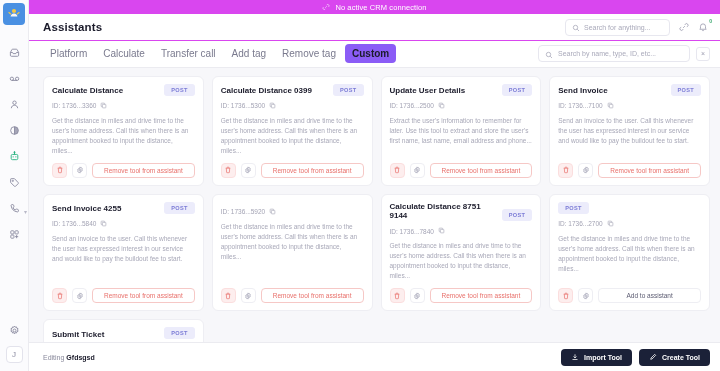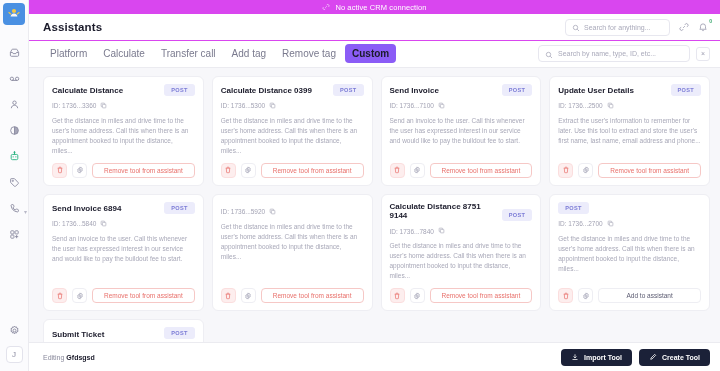--- a/index.html
+++ b/index.html
@@ -371,20 +371,50 @@
                 <svg width="8" height="8" viewBox="0 0 16 16" fill="none" stroke="currentColor" stroke-width="1.3">
                   <circle cx="8" cy="8" r="2"></circle>
                   <path d="M8 1.8l.9 1.5 1.8-.4.5 1.8 1.7.6-.8 1.7.8 1.7-1.7.6-.5 1.8-1.8-.4L8 14.2l-.9-1.5-1.8.4-.5-1.8-1.7-.6.8-1.7-.8-1.7 1.7-.6.5-1.8 1.8.4z"></path>
                 </svg>
               </div>
               <div class="act-main remove">Remove tool from assistant</div>
             </div>
           </div>
           <div class="card">
             <div class="card-head">
+              <div class="card-title">Update User Details</div>
+              <div class="method">POST</div>
+            </div>
+            <div class="card-id">
+              <span>ID: 1736...2500</span>
+              <span><svg width="7" height="7" viewBox="0 0 16 16" fill="none" stroke="currentColor" stroke-width="1.4">
+                  <rect x="5.4" y="5.4" width="8" height="8" rx="1.2"></rect>
+                  <path d="M10.6 5.4V3.8a1.2 1.2 0 0 0-1.2-1.2H3.8a1.2 1.2 0 0 0-1.2 1.2v5.6a1.2 1.2 0 0 0 1.2 1.2h1.6"></path>
+                </svg></span>
+            </div>
+            <div class="card-desc">Extract the user's information to remember for later. Use this tool to extract and store the user's first name, last name, email address and phone...</div>
+            <div class="card-actions">
+              <div class="act-sq danger">
+                <svg width="8" height="8" viewBox="0 0 16 16" fill="none" stroke="currentColor" stroke-width="1.4">
+                  <path d="M3.4 4.4h9.2"></path>
+                  <path d="M6.4 4.4V3a.8.8 0 0 1 .8-.8h1.6a.8.8 0 0 1 .8.8v1.4"></path>
+                  <path d="M4.6 4.4l.6 8.2c0 .5.4.8.9.8h3.8c.5 0 .9-.3.9-.8l.6-8.2"></path>
+                </svg>
+              </div>
+              <div class="act-sq">
+                <svg width="8" height="8" viewBox="0 0 16 16" fill="none" stroke="currentColor" stroke-width="1.3">
+                  <circle cx="8" cy="8" r="2"></circle>
+                  <path d="M8 1.8l.9 1.5 1.8-.4.5 1.8 1.7.6-.8 1.7.8 1.7-1.7.6-.5 1.8-1.8-.4L8 14.2l-.9-1.5-1.8.4-.5-1.8-1.7-.6.8-1.7-.8-1.7 1.7-.6.5-1.8 1.8.4z"></path>
+                </svg>
+              </div>
+              <div class="act-main remove">Remove tool from assistant</div>
+            </div>
+          </div>
+          <div class="card">
+            <div class="card-head">
               <div class="card-title">Send Invoice</div>
               <div class="method">POST</div>
             </div>
             <div class="card-id">
               <span>ID: 1736...7100</span>
               <span><svg width="7" height="7" viewBox="0 0 16 16" fill="none" stroke="currentColor" stroke-width="1.4">
                   <rect x="5.4" y="5.4" width="8" height="8" rx="1.2"></rect>
                   <path d="M10.6 5.4V3.8a1.2 1.2 0 0 0-1.2-1.2H3.8a1.2 1.2 0 0 0-1.2 1.2v5.6a1.2 1.2 0 0 0 1.2 1.2h1.6"></path>
                 </svg></span>
             </div>
@@ -401,51 +431,21 @@
                 <svg width="8" height="8" viewBox="0 0 16 16" fill="none" stroke="currentColor" stroke-width="1.3">
                   <circle cx="8" cy="8" r="2"></circle>
                   <path d="M8 1.8l.9 1.5 1.8-.4.5 1.8 1.7.6-.8 1.7.8 1.7-1.7.6-.5 1.8-1.8-.4L8 14.2l-.9-1.5-1.8.4-.5-1.8-1.7-.6.8-1.7-.8-1.7 1.7-.6.5-1.8 1.8.4z"></path>
                 </svg>
               </div>
               <div class="act-main remove">Remove tool from assistant</div>
             </div>
           </div>
           <div class="card">
             <div class="card-head">
-              <div class="card-title">Update User Details</div>
-              <div class="method">POST</div>
-            </div>
-            <div class="card-id">
-              <span>ID: 1736...2500</span>
-              <span><svg width="7" height="7" viewBox="0 0 16 16" fill="none" stroke="currentColor" stroke-width="1.4">
-                  <rect x="5.4" y="5.4" width="8" height="8" rx="1.2"></rect>
-                  <path d="M10.6 5.4V3.8a1.2 1.2 0 0 0-1.2-1.2H3.8a1.2 1.2 0 0 0-1.2 1.2v5.6a1.2 1.2 0 0 0 1.2 1.2h1.6"></path>
-                </svg></span>
-            </div>
-            <div class="card-desc">Extract the user's information to remember for later. Use this tool to extract and store the user's first name, last name, email address and phone...</div>
-            <div class="card-actions">
-              <div class="act-sq danger">
-                <svg width="8" height="8" viewBox="0 0 16 16" fill="none" stroke="currentColor" stroke-width="1.4">
-                  <path d="M3.4 4.4h9.2"></path>
-                  <path d="M6.4 4.4V3a.8.8 0 0 1 .8-.8h1.6a.8.8 0 0 1 .8.8v1.4"></path>
-                  <path d="M4.6 4.4l.6 8.2c0 .5.4.8.9.8h3.8c.5 0 .9-.3.9-.8l.6-8.2"></path>
-                </svg>
-              </div>
-              <div class="act-sq">
-                <svg width="8" height="8" viewBox="0 0 16 16" fill="none" stroke="currentColor" stroke-width="1.3">
-                  <circle cx="8" cy="8" r="2"></circle>
-                  <path d="M8 1.8l.9 1.5 1.8-.4.5 1.8 1.7.6-.8 1.7.8 1.7-1.7.6-.5 1.8-1.8-.4L8 14.2l-.9-1.5-1.8.4-.5-1.8-1.7-.6.8-1.7-.8-1.7 1.7-.6.5-1.8 1.8.4z"></path>
-                </svg>
-              </div>
-              <div class="act-main remove">Remove tool from assistant</div>
-            </div>
-          </div>
-          <div class="card">
-            <div class="card-head">
-              <div class="card-title">Send Invoice 6894</div>
+              <div class="card-title">Send Invoice 4255</div>
               <div class="method">POST</div>
             </div>
             <div class="card-id">
               <span>ID: 1736...5840</span>
               <span><svg width="7" height="7" viewBox="0 0 16 16" fill="none" stroke="currentColor" stroke-width="1.4">
                   <rect x="5.4" y="5.4" width="8" height="8" rx="1.2"></rect>
                   <path d="M10.6 5.4V3.8a1.2 1.2 0 0 0-1.2-1.2H3.8a1.2 1.2 0 0 0-1.2 1.2v5.6a1.2 1.2 0 0 0 1.2 1.2h1.6"></path>
                 </svg></span>
             </div>
             <div class="card-desc">Send an invoice to the user. Call this whenever the user has expressed interest in our service and would like to pay the buildout fee to start.</div>

